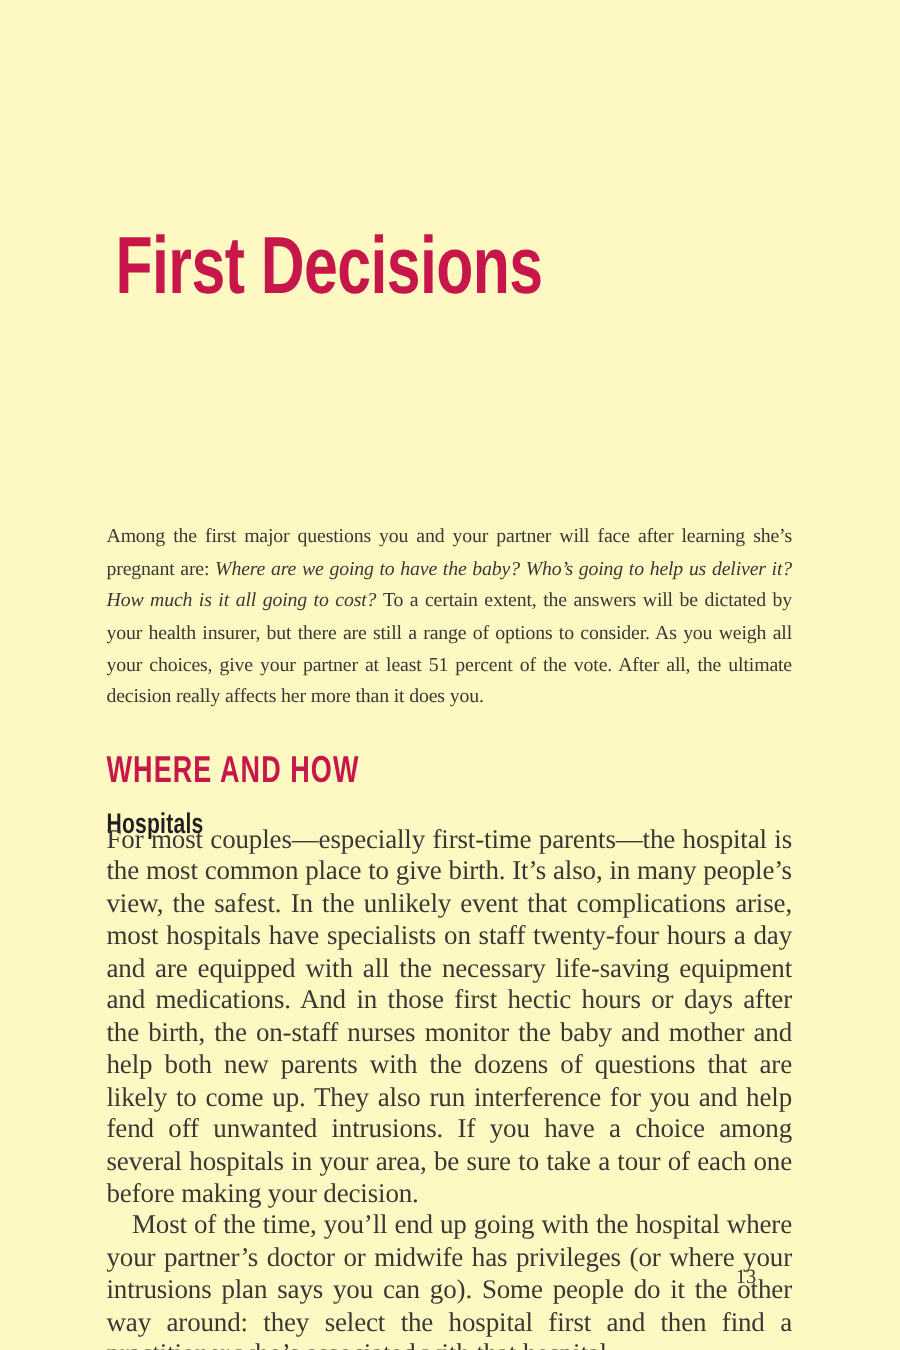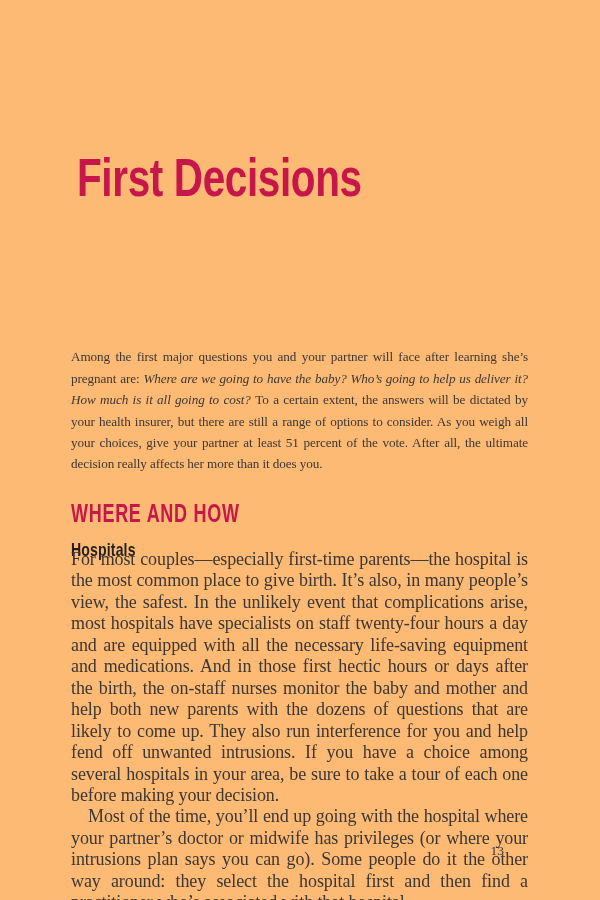--- a/index.html
+++ b/index.html
@@ -9,21 +9,21 @@
   * { box-sizing: border-box; }
   html, body {
     margin: 0;
     padding: 0;
     background: #ffffff;
   }
   .page {
     position: relative;
     width: 600px;
     height: 900px;
-    background: #fdba74;
+    background: #fef9c3;
     font-family: "Liberation Serif", serif;
     overflow: hidden;
   }
   .chapter-title {
     position: absolute;
     top: 114px;
     left: 77px;
     font-family: "Liberation Sans", sans-serif;
     font-weight: bold;
     font-size: 54px;

